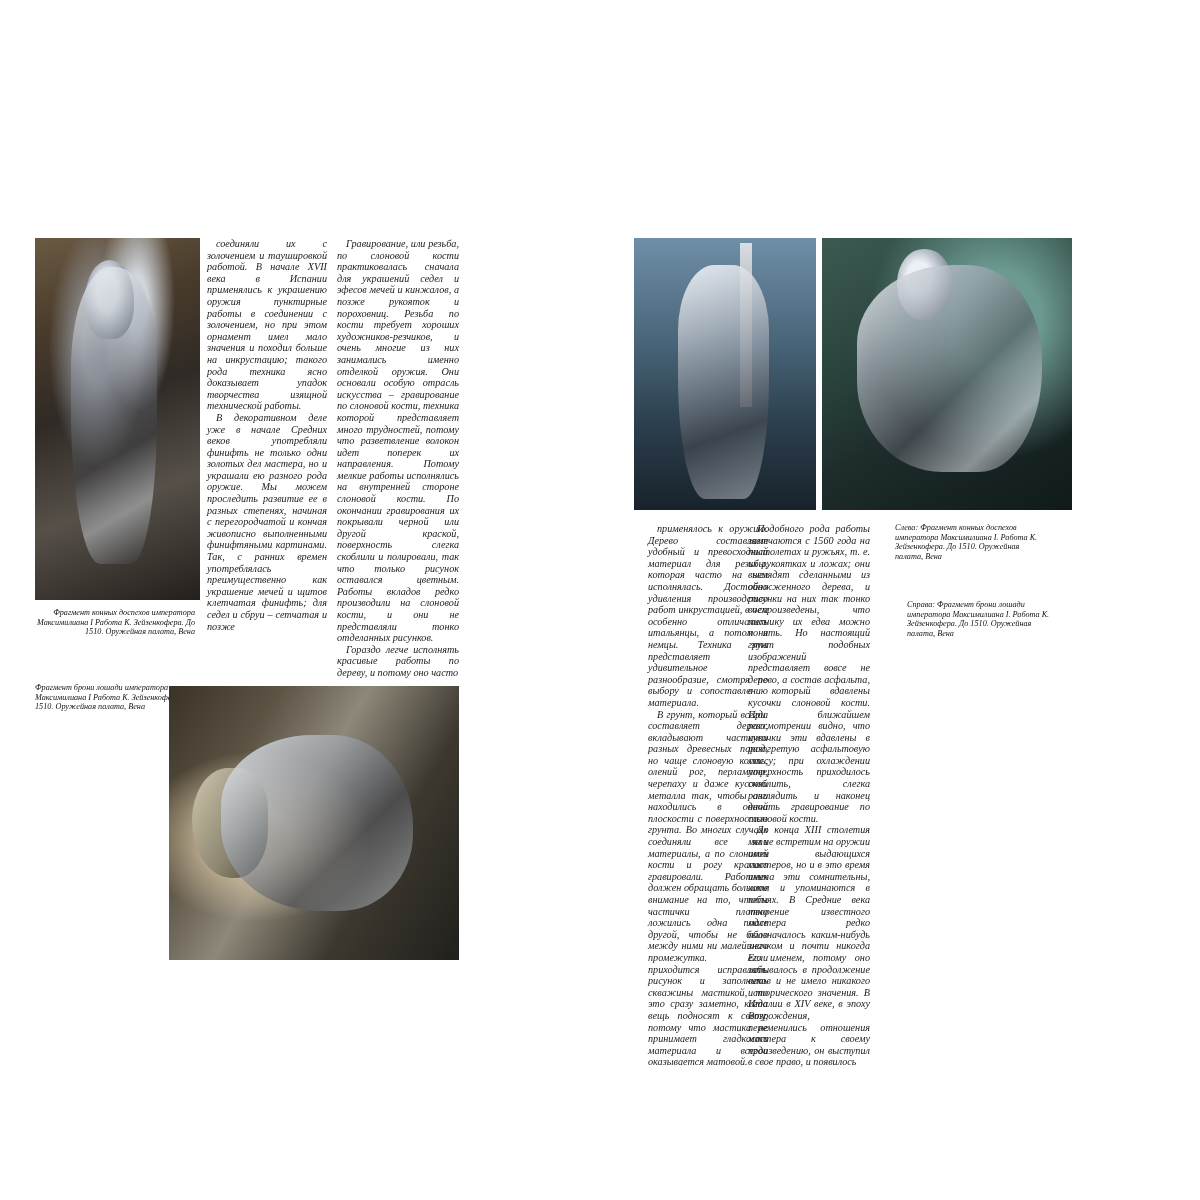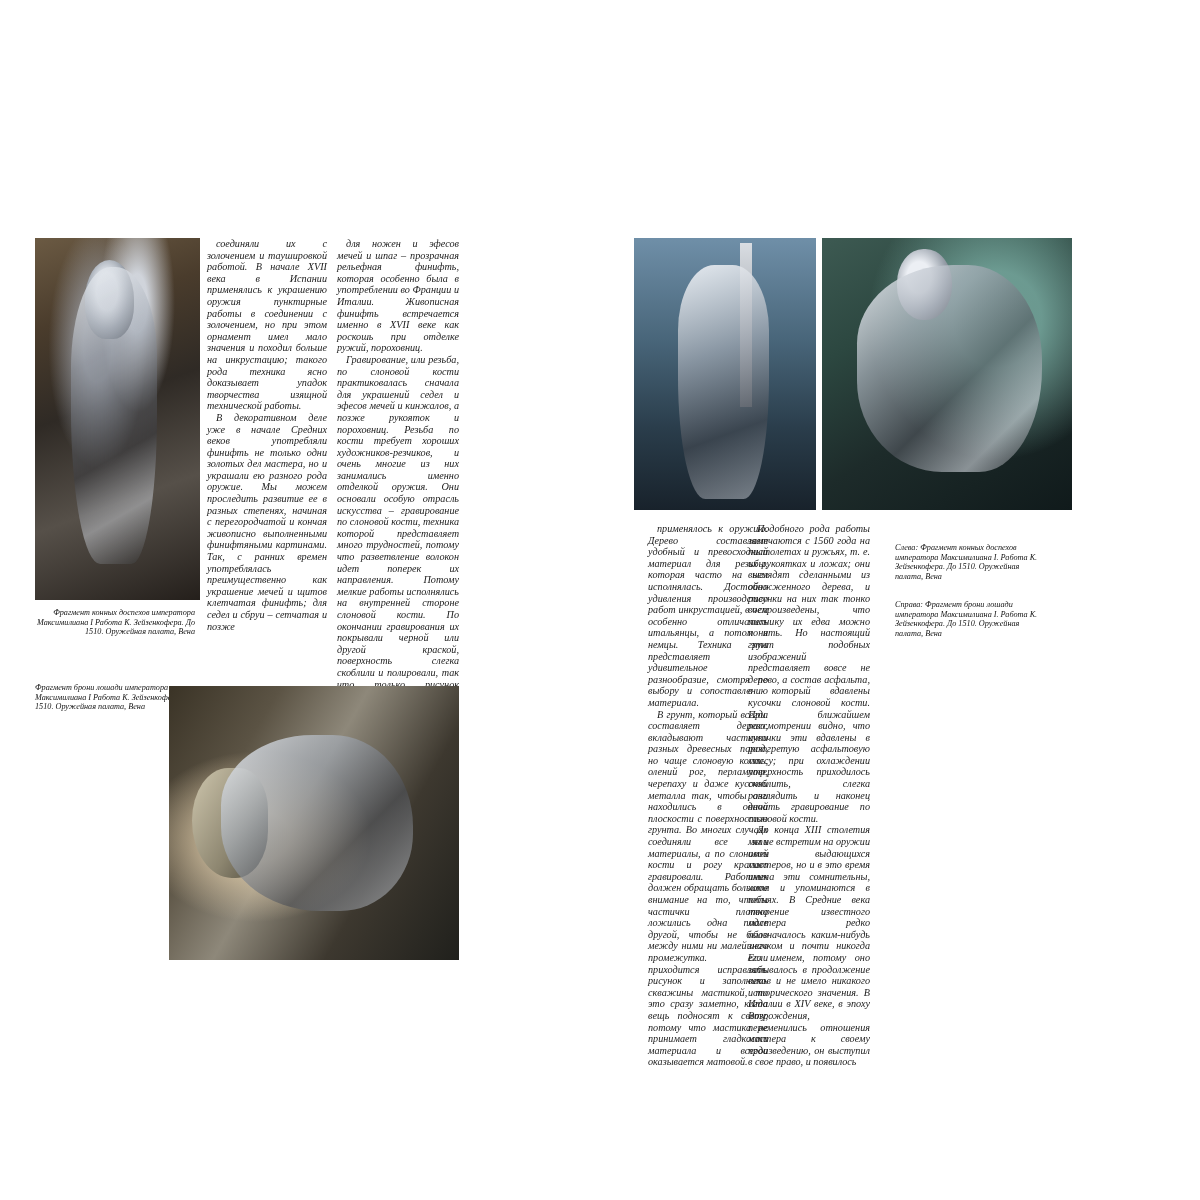--- a/index.html
+++ b/index.html
@@ -22,22 +22,22 @@
   .l-cap2{position:absolute;left:0px;top:445px;width:160px;}
   .l-col1{position:absolute;left:172px;top:0px;width:120px;}
   .l-col2{position:absolute;left:302px;top:0px;width:122px;}
   .l-photo2{position:absolute;left:134px;top:448px;width:290px;height:274px;overflow:hidden;}
 
   
   .r-photo1{position:absolute;left:34px;top:0px;width:182px;height:272px;overflow:hidden;}
   .r-photo2{position:absolute;left:222px;top:0px;width:250px;height:272px;overflow:hidden;}
   .r-col1{position:absolute;left:48px;top:285px;width:120px;}
   .r-col2{position:absolute;left:148px;top:285px;width:122px;}
-  .r-cap1{position:absolute;left:295px;top:285px;width:150px;margin-top:20px;}
-  .r-cap2{position:absolute;left:295px;top:362px;width:150px;font-style:italic;}
+  .r-cap1{position:absolute;left:295px;top:285px;width:150px;}
+  .r-cap2{position:absolute;left:307px;top:362px;width:150px;font-style:italic;}
 
   
   .ph{width:100%;height:100%;position:relative;}
   .ph1{background:
      radial-gradient(ellipse at 62% 18%, rgba(215,220,228,.95) 0 7%, rgba(120,125,135,0) 26%),
      radial-gradient(ellipse at 38% 30%, rgba(170,175,185,.8) 0 10%, rgba(0,0,0,0) 34%),
      linear-gradient(160deg,#6b5a43 0%,#4a3c2c 22%,#2f2a25 45%,#565049 70%,#241f1b 100%);}
   .ph1:after{content:"";position:absolute;left:22%;top:8%;width:52%;height:82%;
      background:linear-gradient(150deg,rgba(236,240,245,.85),rgba(150,157,168,.55) 30%,rgba(60,62,68,.5) 62%,rgba(205,210,218,.5) 80%,rgba(40,38,36,.6));
      border-radius:46% 48% 30% 34%/34% 30% 50% 52%;filter:blur(0.4px);}
@@ -87,21 +87,20 @@
 
       <div class="caption l-cap1">Фрагмент конных доспехов императора Максимилиана I Работа К. Зейзенкофера. До 1510. Оружейная палата, Вена</div>
       <div class="caption l-cap2">Фрагмент брони лошади императора Максимилиана I Работа К. Зейзенкофера. До 1510. Оружейная палата, Вена</div>
 
       <div class="col l-col1">
         <p>соединяли их с золочением и таушировкой работой. В начале XVII века в Испании применялись к украшению оружия пунктирные работы в соединении с золочением, но при этом орнамент имел мало значения и походил больше на инкрустацию; такого рода техника ясно доказывает упадок творчества изящной технической работы.</p>
         <p>В декоративном деле уже в начале Средних веков употребляли финифть не только одни золотых дел мастера, но и украшали ею разного рода оружие. Мы можем проследить развитие ее в разных степенях, начиная с перегородчатой и кончая живописно выполненными финифтяными картинами. Так, с ранних времен употреблялась преимущественно как украшение мечей и щитов клетчатая финифть; для седел и сбруи – сетчатая и позже</p>
       </div>
 
       <div class="col l-col2">
-        <p>для ножен и эфесов мечей и шпаг – прозрачная рельефная финифть, которая особенно была в употреблении во Франции и Италии. Живописная финифть встречается именно в XVII веке как роскошь при отделке ружий, пороховниц.</p>
         <p>Гравирование, или резьба, по слоновой кости практиковалась сначала для украшений седел и эфесов мечей и кинжалов, а позже рукояток и пороховниц. Резьба по кости требует хороших художников-резчиков, и очень многие из них занимались именно отделкой оружия. Они основали особую отрасль искусства – гравирование по слоновой кости, техника которой представляет много трудностей, потому что разветвление волокон идет поперек их направления. Потому мелкие работы исполнялись на внутренней стороне слоновой кости. По окончании гравирования их покрывали черной или другой краской, поверхность слегка скоблили и полировали, так что только рисунок оставался цветным. Работы вкладов редко производили на слоновой кости, и они не представляли тонко отделанных рисунков.</p>
         <p>Гораздо легче исполнять красивые работы по дереву, и потому оно часто</p>
       </div>
 
       <div class="l-photo2">
         <div class="ph ph2"></div>
       </div>
     </div>
 
     <div class="page-right">

